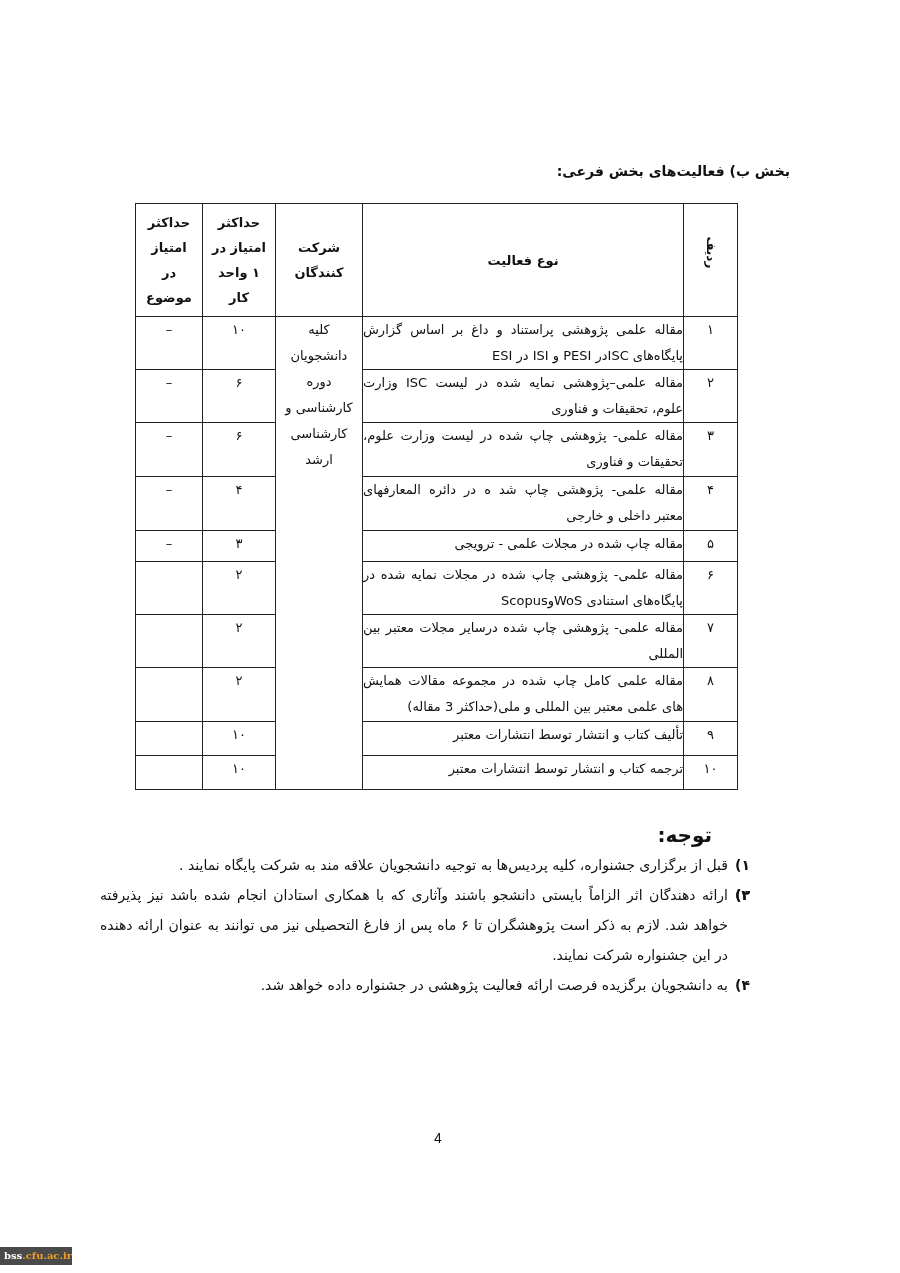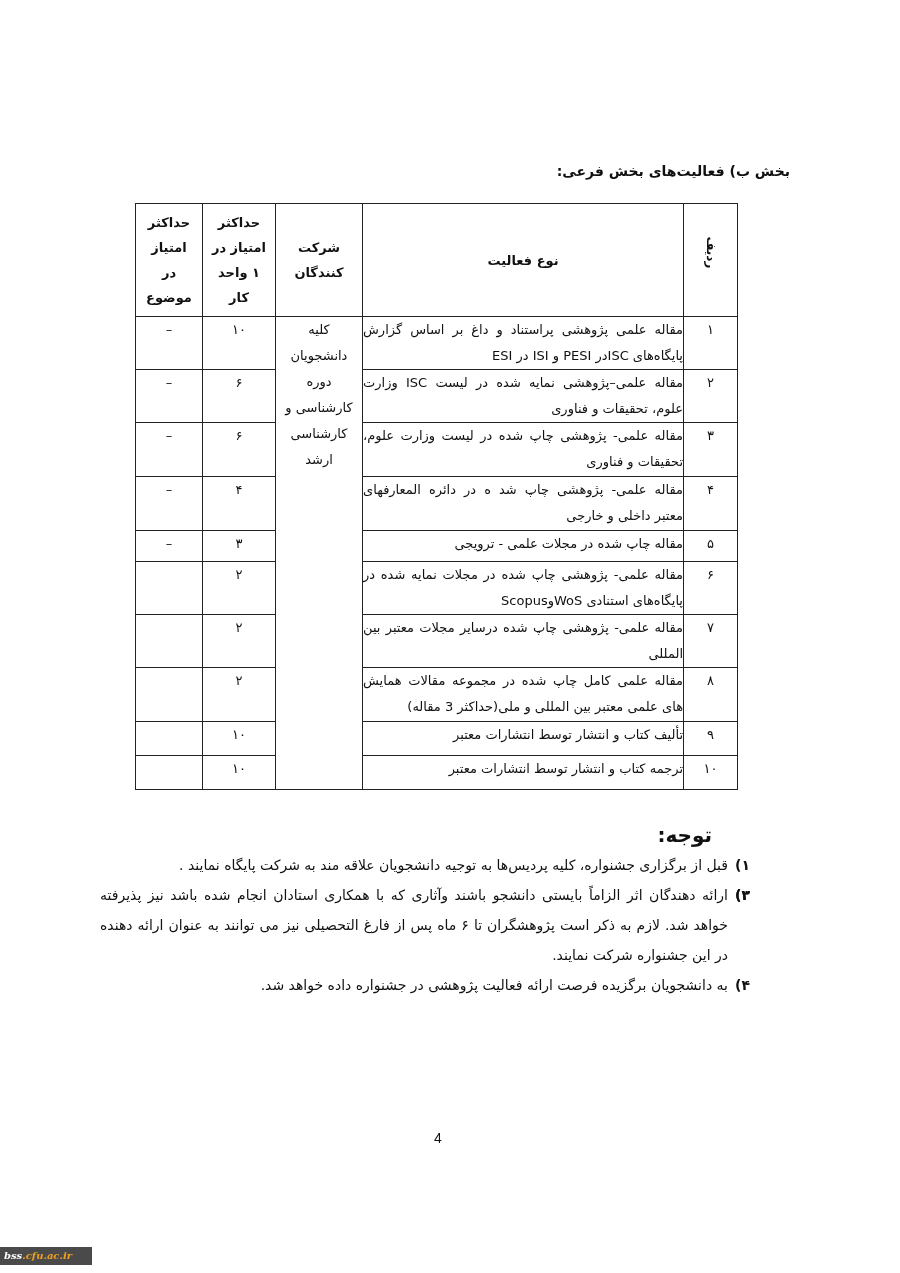--- a/index.html
+++ b/index.html
@@ -38,22 +38,22 @@
     position:absolute; top:850px; left:100px; width:650px; direction:rtl;
     font-size:14px; line-height:30px;
   }
   .note-item { position:relative; padding-right:22px; text-align:justify; }
   .note-item .n { position:absolute; right:0; top:0; font-weight:bold; }
   .page-number {
     position:absolute; top:1130px; left:434px; font-size:14px;
     font-family:"Liberation Sans", sans-serif;
   }
   .watermark {
-    position:absolute; left:0; top:1247px; width:92px; height:18px; background:#4a4a4a;
-    font-family:"DejaVu Serif", serif; font-style:italic; font-weight:bold; font-size:10px;
+    position:absolute; left:0; top:1247px; width:72px; height:18px; background:#4a4a4a;
+    font-family:"DejaVu Serif", serif; font-weight:bold; font-size:10px;
     line-height:18px; padding-left:4px; box-sizing:border-box; white-space:nowrap;
   }
   .watermark .a { color:#ffffff; }
   .watermark .b { color:#f0a020; }
 </style>
 </head>
 <body>
 
 <div class="section-title">بخش ب) فعالیت‌های بخش فرعی:</div>
 

